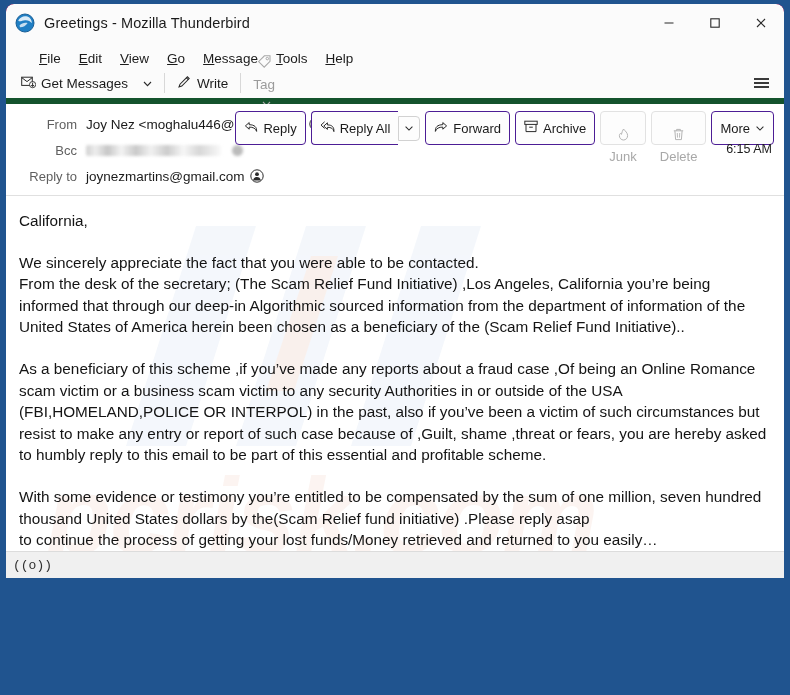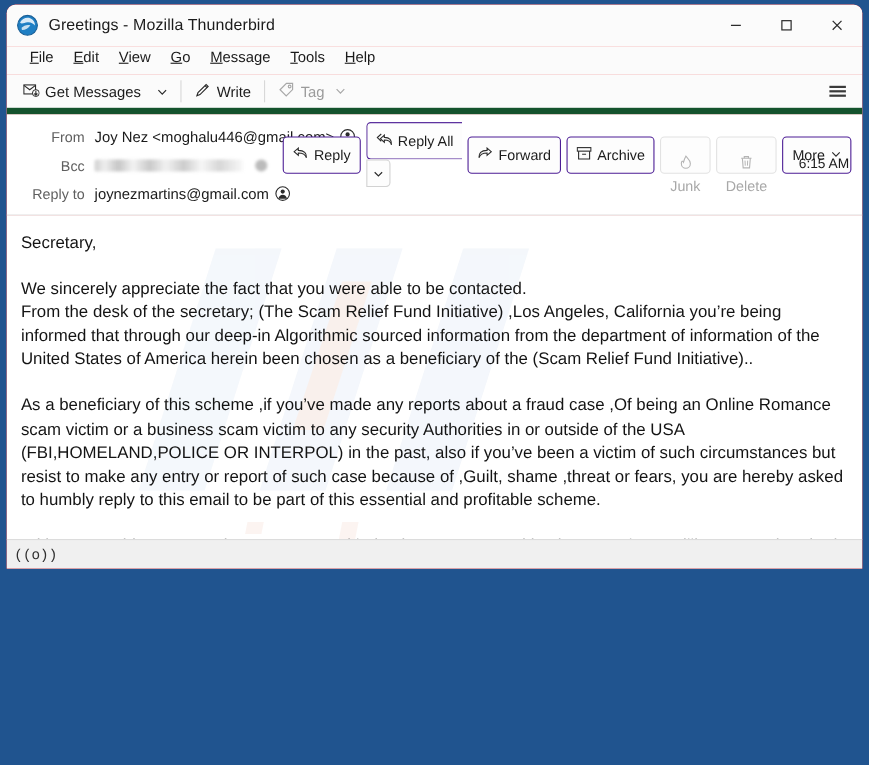--- a/index.html
+++ b/index.html
@@ -19,22 +19,22 @@
     position: absolute;
     left: 0; top: 0;
     width: 790px; height: 695px;
     background: #20548f;
     box-sizing: border-box;
   }
   .window {
     position: absolute;
     left: 6px; top: 4px;
     width: 778px;
-    height: 513px;
-    background: #ef4444;
+    height: 574px;
+    background: #be185d;
     border-radius: 8px 8px 0 0;
     box-sizing: border-box;
     overflow: hidden;
     display: flex;
     flex-direction: column;
   }
 
   
   .titlebar {
     height: 38px;
@@ -73,22 +73,22 @@
     color: #2b2b2b;
   }
   .winbtn svg { display:block; }
 
   
   .menubar {
     height: 26px;
     flex: 0 0 26px;
     background: #fbfbfb;
     display: flex;
-    align-items: flex-start;
-    padding-left: 12px;
+    align-items: flex-end;
+    padding-left: 24px;
     box-sizing: border-box;
   }
   .menu-item {
     font-size: 13.5px;
     color: #1b1b1b;
     padding: 2px 9px;
     white-space: nowrap;
   }
   .menu-item u { text-decoration: underline; }
 
@@ -107,21 +107,21 @@
   .tbar-btn {
     display: flex;
     align-items: center;
     gap: 5px;
     padding: 4px 7px;
     border-radius: 4px;
     font-size: 13.5px;
     color: #1b1b1b;
     white-space: nowrap;
   }
-  .tbar-btn.disabled { color: #9b9b9b; }
+  .tbar-btn.disabled { color: #9b9b9b; flex-direction: column; }
   .tbar-caret {
     display: flex;
     align-items: center;
     justify-content: center;
     width: 24px;
     height: 26px;
     border-radius: 4px;
   }
   .tbar-sep {
     width: 1px;
@@ -225,22 +225,21 @@
     box-sizing: border-box;
   }
   .act-btn.disabled {
     color: #a8a8a8;
     border-color: #e2e2e2;
     background: #fdfdfd;
     flex-direction: column;
   }
   .act-group {
     display: flex;
-    align-items: flex-start;
-    flex-direction: column;
+    align-items: center;
   }
   .act-group .act-btn:first-child {
     border-radius: 4px 0 0 4px;
     border-right: none;
   }
   .act-group .act-split {
     display: flex;
     align-items: center;
     justify-content: center;
     width: 22px;
@@ -543,21 +542,21 @@
             <path d="M60 230 L130 10 L190 10 L120 230 Z"></path>
             <path d="M170 230 L240 10 L300 10 L230 230 Z"></path>
             <path d="M285 230 L355 10 L415 10 L345 230 Z"></path>
           </g>
           <g fill="#f6e2d8" opacity="0.8">
             <path d="M200 175 L245 40 L272 40 L228 175 Z"></path>
           </g>
         </svg>
       </div>
       <div class="watermark">pcrisk.com</div>
-      <div class="body-text" id="body-text"><div class="body-para">Secretary,</div><div class="body-para">We sincerely appreciate the fact that you were able to be contacted.
+      <div class="body-text" id="body-text"><div class="body-para">California,</div><div class="body-para">We sincerely appreciate the fact that you were able to be contacted.
 From the desk of the secretary; (The Scam Relief Fund Initiative) ,Los Angeles, California you’re being informed that through our deep-in Algorithmic sourced information from the department of information of the United States of America herein been chosen as a beneficiary of the (Scam Relief Fund Initiative)..</div><div class="body-para">As a beneficiary of this scheme ,if you’ve made any reports about a fraud case ,Of being an Online Romance scam victim or a business scam victim to any security Authorities in or outside of the USA (FBI,HOMELAND,POLICE OR INTERPOL) in the past, also if you’ve been a victim of such circumstances but resist to make any entry or report of such case because of ,Guilt, shame ,threat or fears, you are hereby asked to humbly reply to this email to be part of this essential and profitable scheme.</div><div class="body-para">With some evidence or testimony you’re entitled to be compensated by the sum of one million, seven hundred thousand United States dollars by the(Scam Relief fund initiative) .Please reply asap
 to continue the process of getting your lost funds/Money retrieved and returned to you easily…</div></div>
     </div>
 
     <div class="statusbar">
       <span class="status-icon">((o))</span>
     </div>
 
   </div>
 </div>

